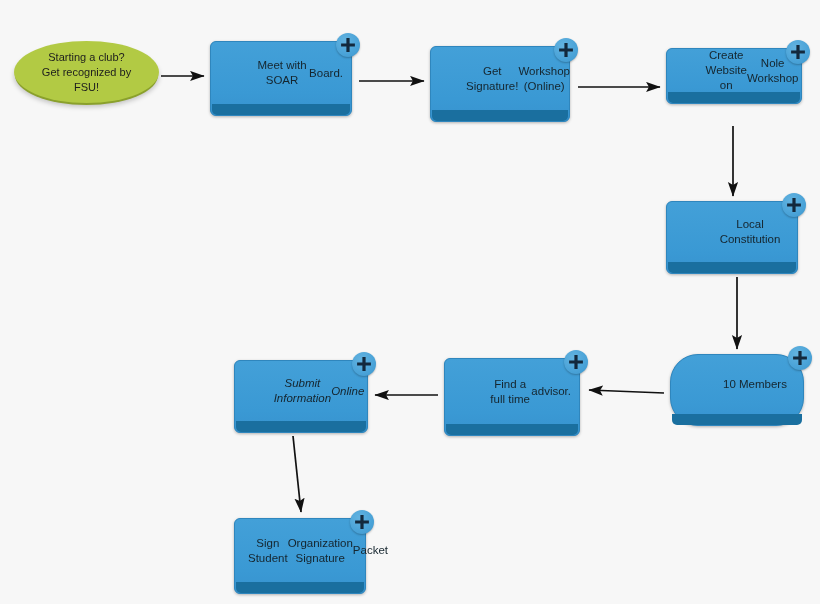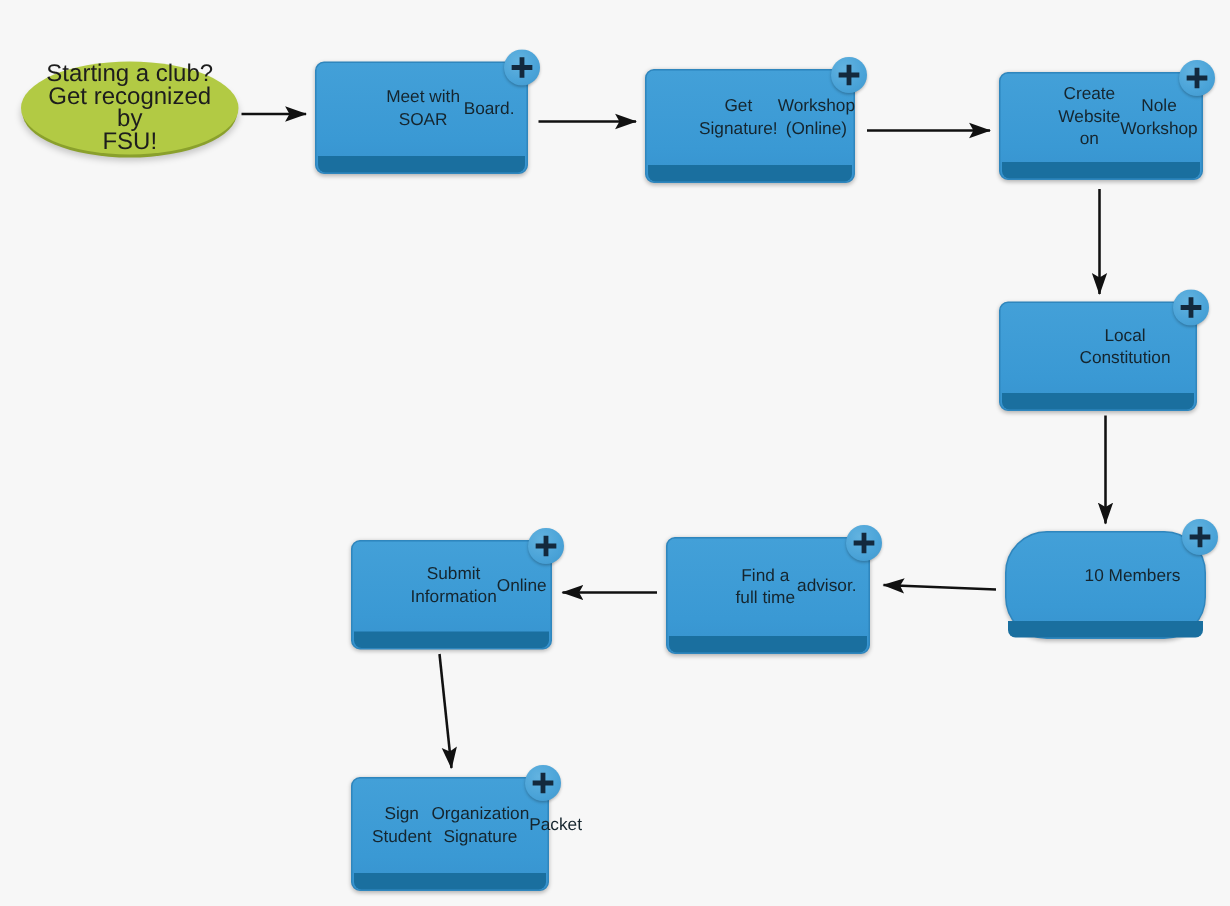--- a/index.html
+++ b/index.html
@@ -14,21 +14,21 @@
   
   .start-node{
     position:absolute;
     border-radius:50%;
     background:#b2ca44;
     background-image:linear-gradient(180deg,#b8cf4e 0%,#b0c93f 58%,#9bb332 100%);
     box-shadow:0 3px 0 -1px #8aa02c, 0 4px 5px rgba(0,0,0,.22);
     display:flex;align-items:center;justify-content:center;
     text-align:center;
     color:#1d1d1d;
-    font-size:16px;
+    font-size:11px;
     line-height:15px;
     box-sizing:border-box;
     padding:0 10px;
   }
 
   
   .node{
     position:absolute;
     box-sizing:border-box;
     border-radius:6px;
@@ -119,21 +119,21 @@
           <div>Get Signature!</div>
           <div>Workshop (Online)</div>
         </div>
         <div class="base" style="background: rgb(26, 111, 159);"></div>
         <div class="badge">
           <svg width="24" height="24" viewBox="0 0 24 24" aria-hidden="true">
             <path d="M10.4 5.1 h3.2 v5.3 h5.3 v3.2 h-5.3 v5.3 h-3.2 v-5.3 h-5.3 v-3.2 h5.3 z" fill="#13293d"></path>
           </svg>
         </div>
       </div>
-      <div class="node" id="node-website" style="left: 666px; top: 48px; width: 136px; height: 72px;">
+      <div class="node" id="node-website" style="left: 666px; top: 48px; width: 136px; height: 56px;">
         <div class="body">
           <div>Create Website on</div>
           <div>Nole Workshop</div>
         </div>
         <div class="base" style="background: rgb(26, 111, 159);"></div>
         <div class="badge">
           <svg width="24" height="24" viewBox="0 0 24 24" aria-hidden="true">
             <path d="M10.4 5.1 h3.2 v5.3 h5.3 v3.2 h-5.3 v5.3 h-3.2 v-5.3 h-5.3 v-3.2 h5.3 z" fill="#13293d"></path>
           </svg>
         </div>
@@ -165,21 +165,21 @@
           <div>Find a full time</div>
           <div>advisor.</div>
         </div>
         <div class="base" style="background: rgb(26, 111, 159);"></div>
         <div class="badge">
           <svg width="24" height="24" viewBox="0 0 24 24" aria-hidden="true">
             <path d="M10.4 5.1 h3.2 v5.3 h5.3 v3.2 h-5.3 v5.3 h-3.2 v-5.3 h-5.3 v-3.2 h5.3 z" fill="#13293d"></path>
           </svg>
         </div>
       </div>
-      <div class="node" id="node-submit" style="left: 234px; top: 360px; width: 134px; height: 73px;">
+      <div class="node" id="node-submit" style="left: 234px; top: 360px; width: 134px; height: 73px; font-style: italic;">
         <div class="body">
           <div>Submit Information</div>
           <div>Online</div>
         </div>
         <div class="base" style="background: rgb(26, 111, 159);"></div>
         <div class="badge">
           <svg width="24" height="24" viewBox="0 0 24 24" aria-hidden="true">
             <path d="M10.4 5.1 h3.2 v5.3 h5.3 v3.2 h-5.3 v5.3 h-3.2 v-5.3 h-5.3 v-3.2 h5.3 z" fill="#13293d"></path>
           </svg>
         </div>

